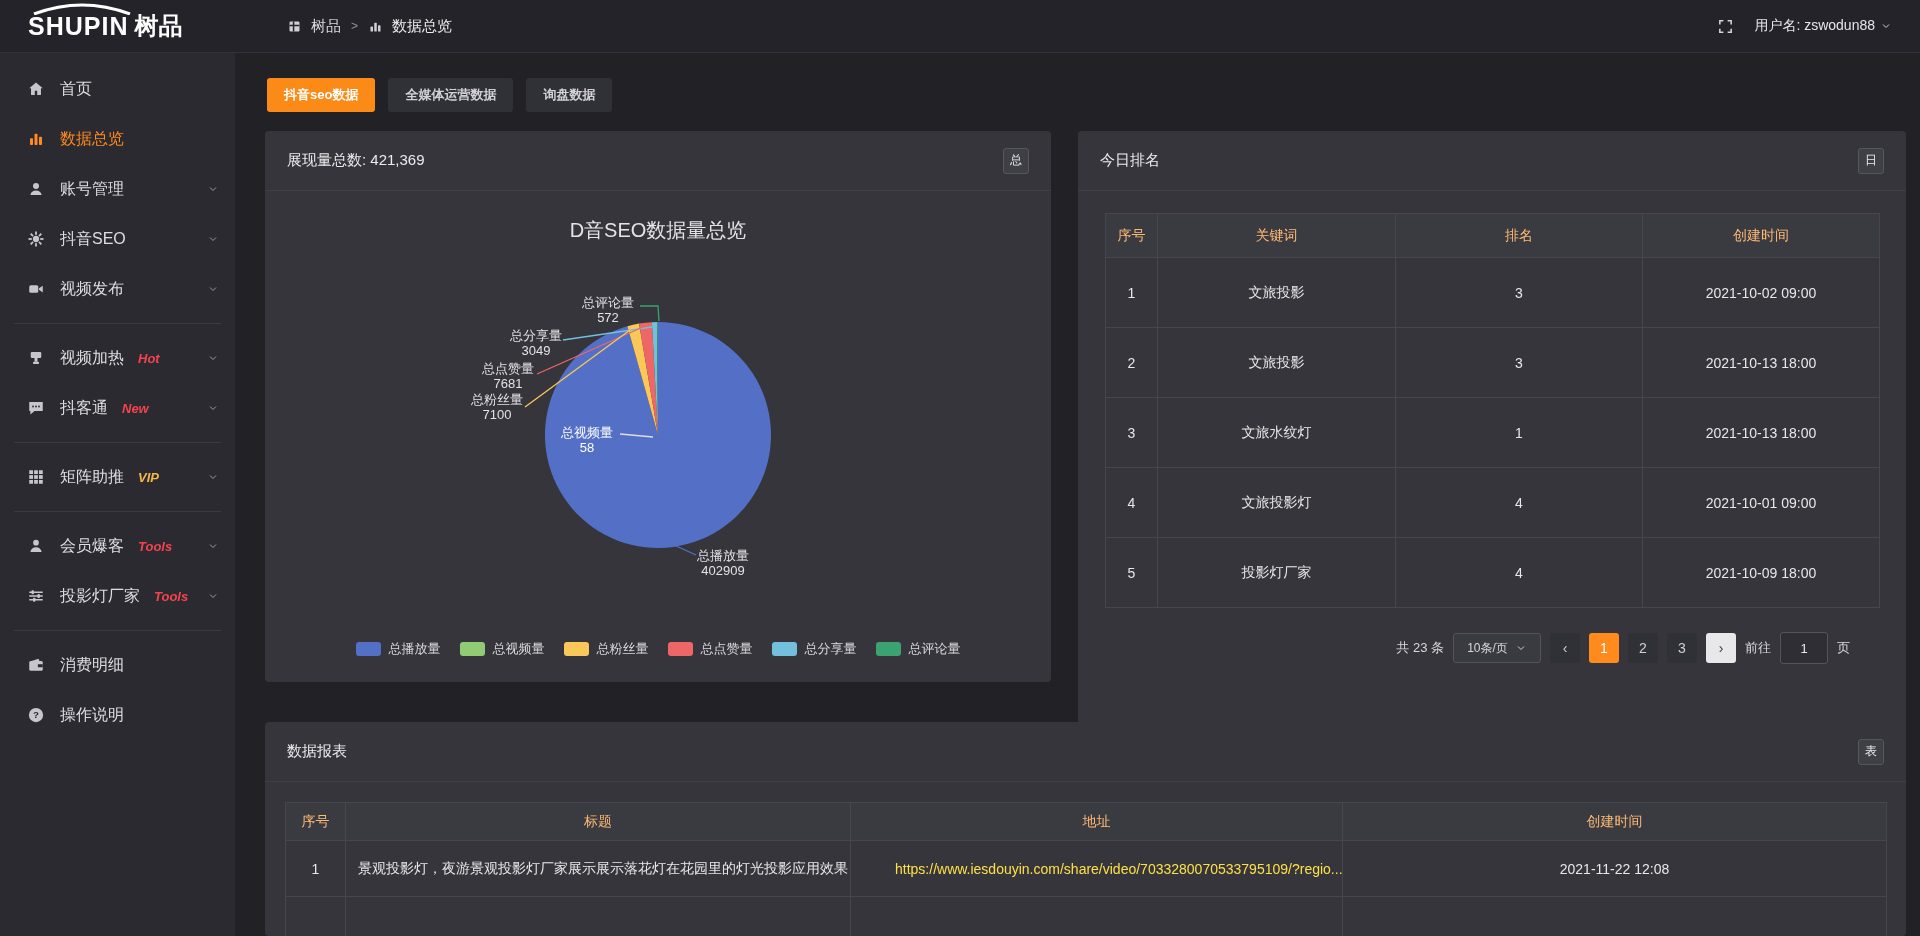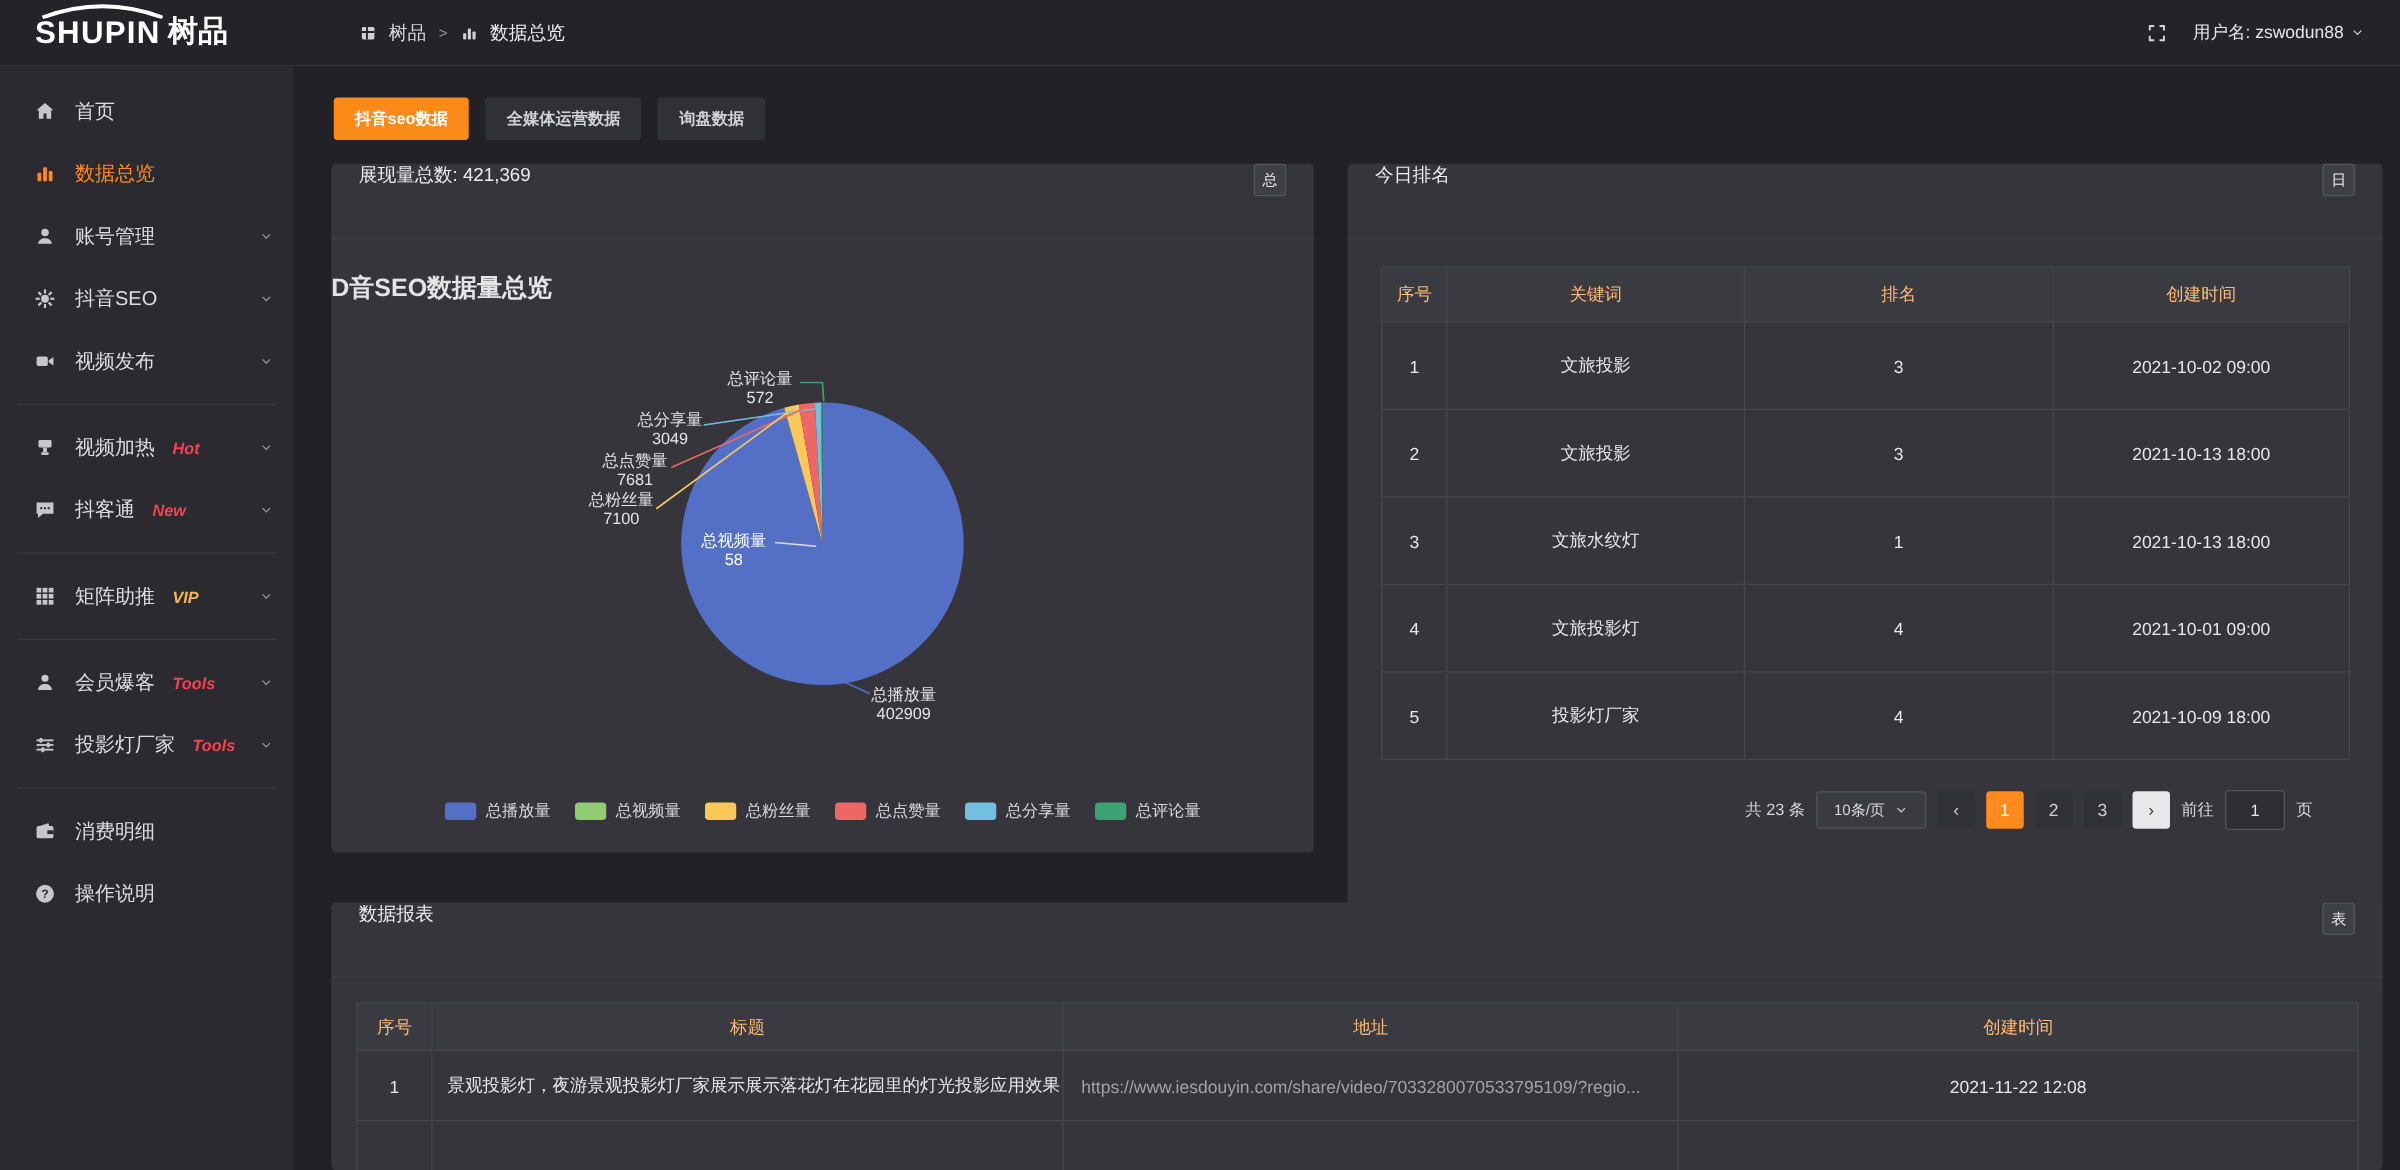--- a/index.html
+++ b/index.html
@@ -43,30 +43,30 @@
   .tabs{position:absolute;left:267px;top:78px;display:flex;gap:13px;}
   .tab{height:34px;padding:0 17px;display:flex;align-items:center;border-radius:3px;
     background:#303037;color:#d2d2d6;font-size:13px;font-weight:bold;cursor:pointer;}
   .tab.active{background:#fb8a16;color:#fff;}
 
   
   .panel{position:absolute;background:#35353b;border-radius:4px;}
   #overview-panel{left:265px;top:131px;width:786px;height:551px;}
   #ranking-panel{left:1078px;top:131px;width:828px;height:666px;}
   #report-panel{left:265px;top:722px;width:1641px;height:214px;overflow:hidden;}
-  .panel-header{height:60px;display:flex;align-items:flex-start;justify-content:space-between;
+  .panel-header{height:60px;display:flex;align-items:center;justify-content:space-between;
     padding:0 22px;border-bottom:1px solid #3f3f46;box-sizing:border-box;
     font-size:15px;color:#ececef;}
   .corner-btn{min-width:26px;height:26px;padding:0 6px;background:#3f3f46;border:1px solid #56565e;
     border-radius:3px;color:#ececef;font-size:12px;display:flex;align-items:center;justify-content:center;
     cursor:pointer;box-sizing:border-box;}
 
   
-  .chart-title{position:absolute;left:0;right:0;top:86px;text-align:left;
-    font-size:20px;font-weight:bold;color:#e4e4e7;}
+  .chart-title{position:absolute;left:0;right:0;top:86px;text-align:center;
+    font-size:20px;font-weight:normal;color:#e4e4e7;}
   .pie-svg{position:absolute;inset:0;width:786px;height:551px;}
   .pie-label{position:absolute;transform:translateX(-50%);text-align:center;
     font-size:13px;line-height:15px;color:#e3e3e6;white-space:nowrap;}
   .pie-label.inside{color:#ffffff;}
   .legend{position:absolute;left:0;right:0;bottom:24px;display:flex;justify-content:center;
     align-items:center;gap:19px;}
   .legend-item{display:flex;align-items:center;gap:8px;cursor:pointer;}
   .legend-box{width:25px;height:14px;border-radius:3px;}
   .legend-label{font-size:13px;color:#dadade;}
 
@@ -77,21 +77,21 @@
   th{background:#3a3a41;color:#fdba74;font-size:14px;}
   td{color:#e8e8ea;font-size:14px;}
   .rk-table{position:absolute;left:27px;top:82px;width:774px;}
   .rk-table th{height:44px;}
   .rk-table td{height:70px;}
   .rp-table{position:absolute;left:20px;top:80px;width:1601px;}
   .rp-table th{height:38px;}
   .rp-table td{height:56px;}
   .rp-table td.cell-title{text-align:left;padding:0 12px;}
   .rp-table td.cell-url{text-align:left;padding:0 14px;}
-  .rp-table td.cell-url span{color:#a3a3a3;cursor:pointer;}
+  .rp-table td.cell-url span{color:#fde047;cursor:pointer;margin-left:30px;}
   .rp-table tr.ghost td{height:62px;}
 
   
   .pagination{position:absolute;right:56px;top:501px;display:flex;align-items:center;gap:9px;
     font-size:13px;color:#d8d8db;}
   .page-size{width:88px;height:30px;background:#3a3a41;border:1px solid #54545c;border-radius:3px;
     display:flex;align-items:center;justify-content:center;gap:7px;font-size:12px;color:#d8d8db;
     cursor:pointer;box-sizing:border-box;}
   .pg-btn{width:30px;height:30px;border-radius:3px;background:#303037;color:#cfcfd4;
     display:flex;align-items:center;justify-content:center;font-size:14px;cursor:pointer;}

